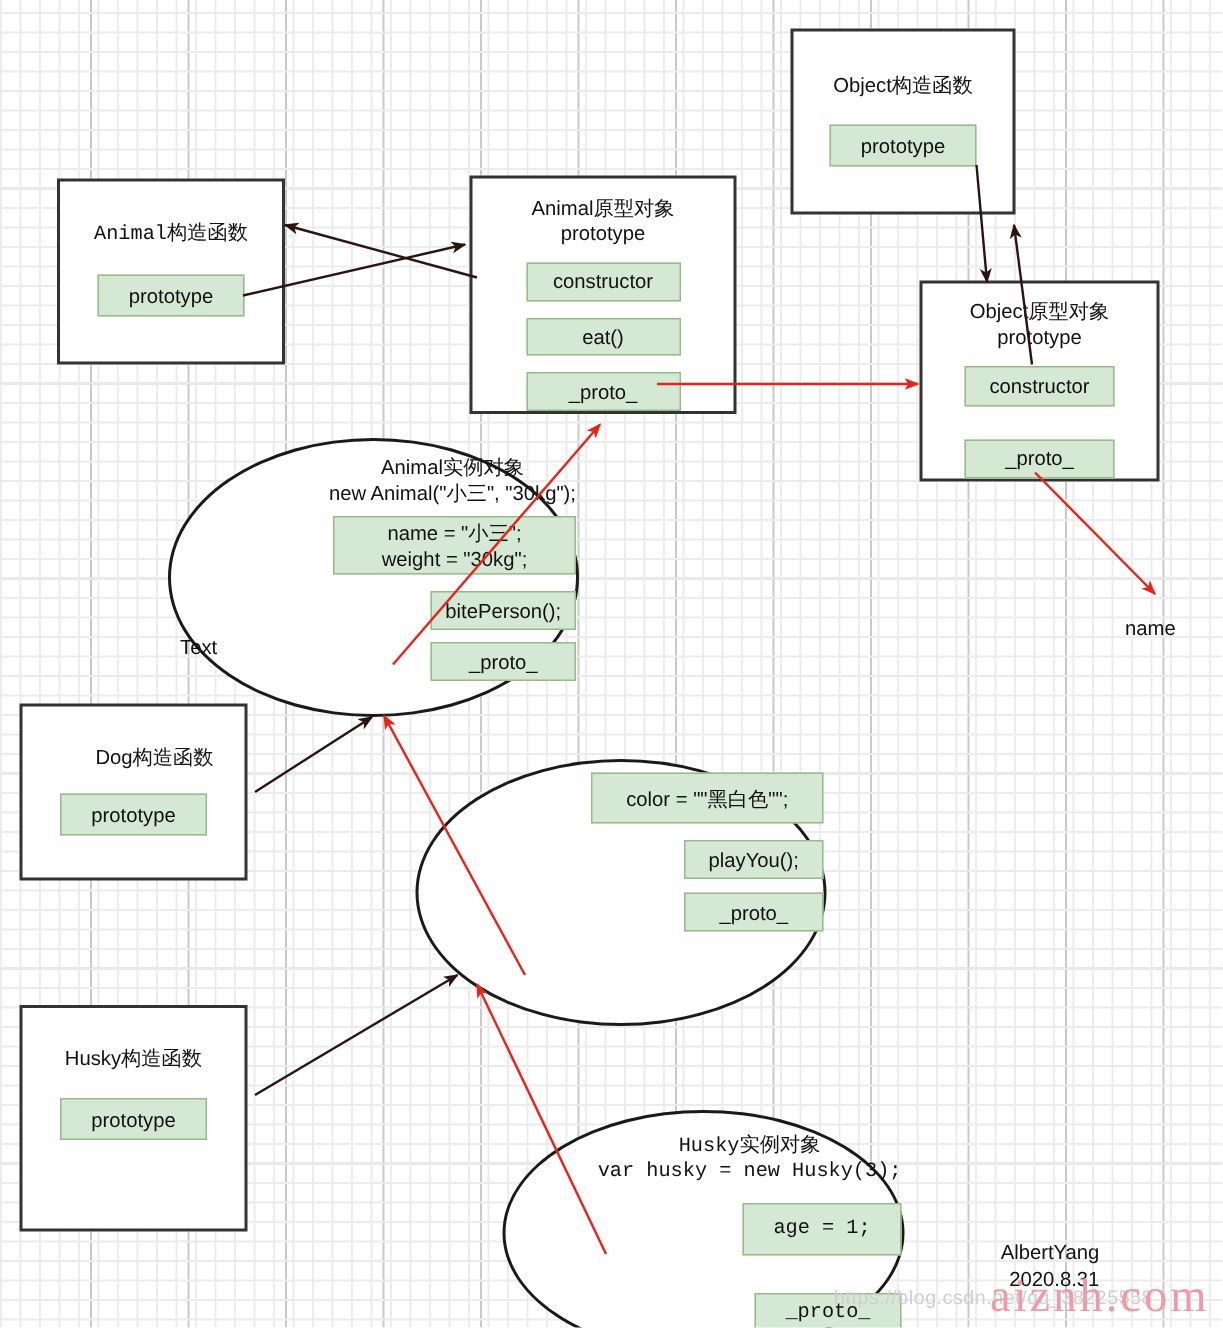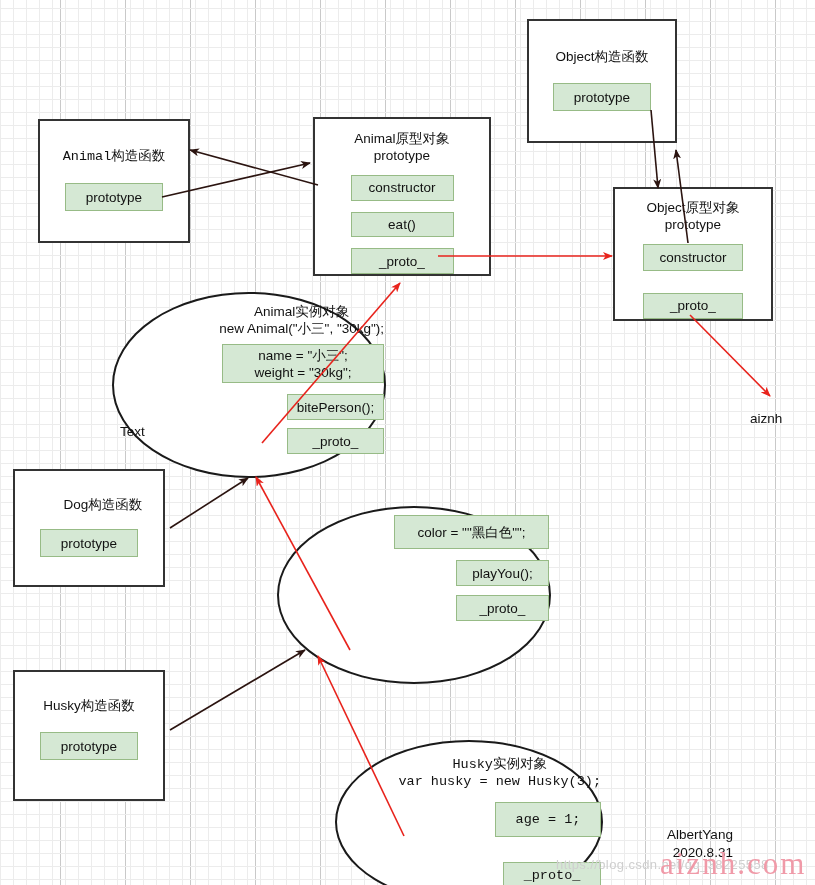--- a/index.html
+++ b/index.html
@@ -154,35 +154,35 @@
     <div class="node-title" style="margin-top:25px;margin-left:28px;">Dog构造函数</div>
     <div class="field" style="margin-top:16px;width:98px;height:28px;">prototype</div>
   </div>
 
   <div class="node ellipse-node" style="left:277px;top:506px;width:274px;height:178px;">
     <div class="field" style="margin-top:7px;width:155px;height:34px;">color = ""黑白色"";</div>
     <div class="field" style="margin-top:11px;width:93px;height:26px;">playYou();</div>
     <div class="field" style="margin-top:9px;width:93px;height:26px;">_proto_</div>
   </div>
 
-  <div class="node rect-node" style="left:13px;top:670px;width:152px;height:131px;">
+  <div class="node rect-node" style="left:13px;top:670px;width:152px;height:151px;">
     <div class="node-title" style="margin-top:25px;">Husky构造函数</div>
     <div class="field" style="margin-top:18px;width:98px;height:28px;">prototype</div>
   </div>
 
   <div class="node ellipse-node" style="left:335px;top:740px;width:268px;height:164px;font-family:Liberation Mono, monospace;">
     <div class="node-title" style="margin-top:14px;">Husky实例对象
 var husky = new Husky(3);</div>
     <div class="field" style="margin-top:12px;width:106px;height:35px;">age = 1;</div>
     <div class="field" style="margin-top:25px;width:98px;height:26px;">_proto_</div>
   </div>
 
   <div class="free-text" style="left:120px;top:423px;">Text</div>
 
-  <div class="free-text" style="left:750px;top:410px;">aiznh</div>
+  <div class="free-text" style="left:750px;top:410px;">name</div>
 
   <div class="signature" style="left:700px;top:826px;transform:translateX(-50%);">AlbertYang
 2020.8.31</div>
 
   <div class="wm-blog" style="left:556px;top:857px;">https://blog.csdn.net/qq_38225558</div>
   <div class="wm-main" style="left:660px;top:846px;">aiznh.com</div>
 
 </div>
 
 </body></html>

